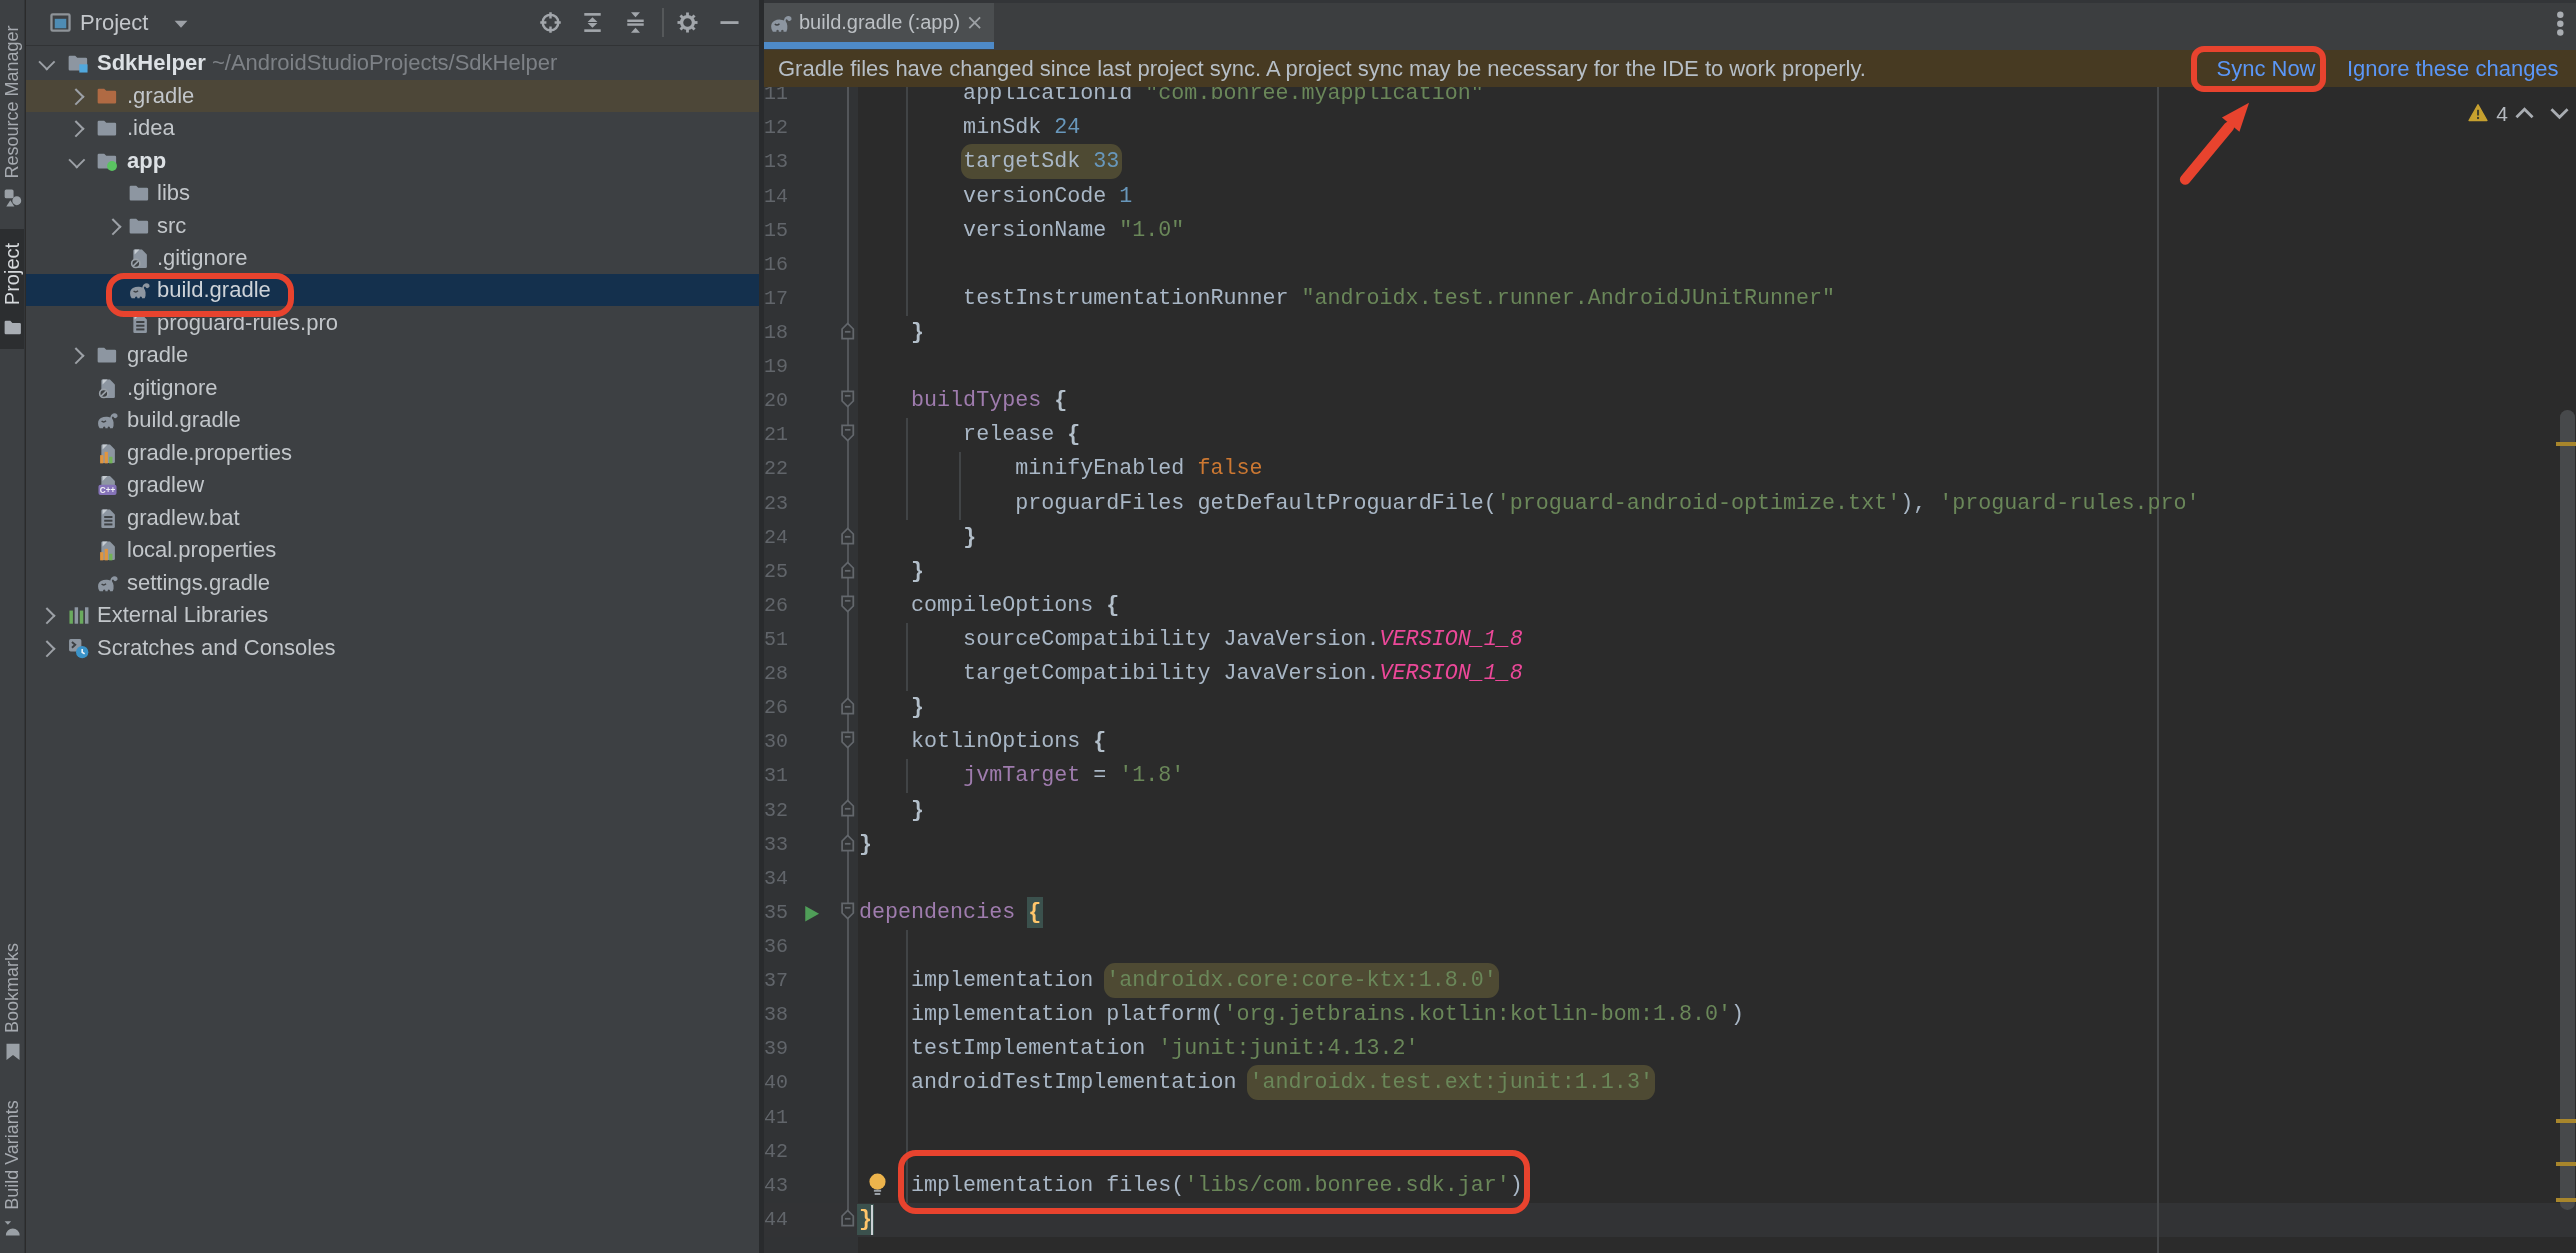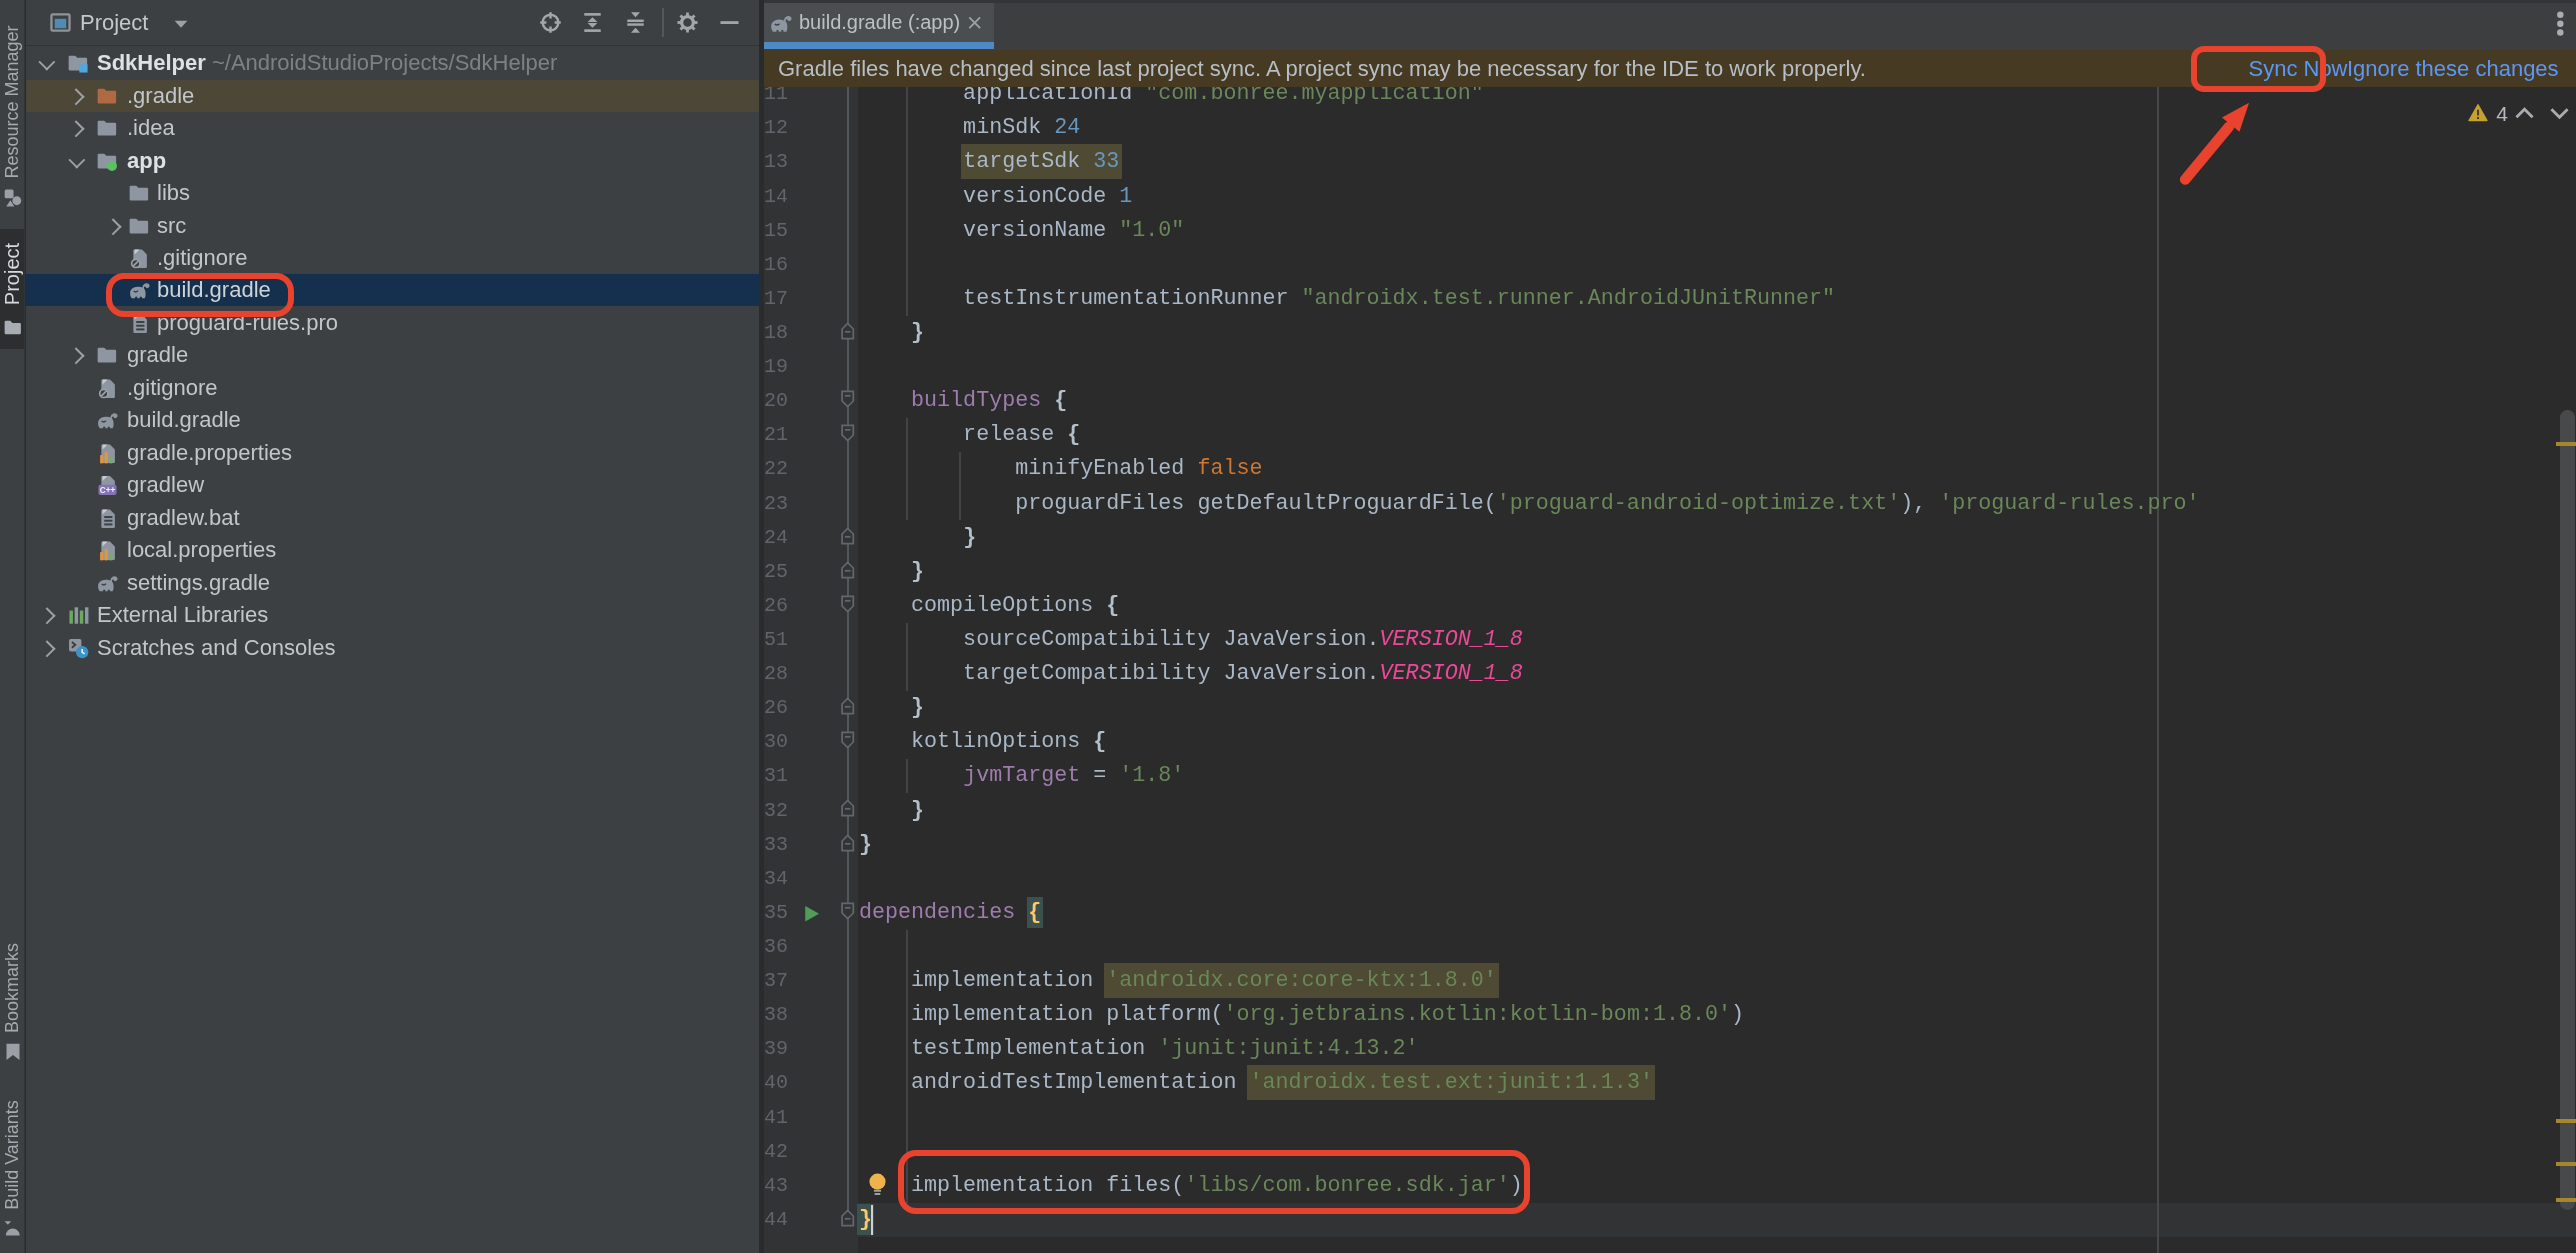--- a/index.html
+++ b/index.html
@@ -34,21 +34,21 @@
   .ln{position:absolute;left:0;width:22px;text-align:right;font-family:"Liberation Mono",monospace;
       font-size:20px;line-height:34px;color:#61656a;}
   .cl{position:absolute;left:95px;font-family:"Liberation Mono",monospace;font-size:21.7px;
       line-height:34px;color:#a9b7c6;white-space:pre;}
   .s{color:#6a8759;}  
   .n{color:#6897bb;}  
   .k{color:#cc7832;}  
   .p{color:#9f7cae;}  
   .pi{color:#ec4899;font-style:italic;}
   .br{font-weight:bold;color:#b3bfca;}
-  .hl{background:#4e4a33;padding:4.9px 2.4px;margin:14px -2.4px;}
+  .hl{background:#4e4a33;padding:4.9px 2.4px;margin:14px -2.4px;border-radius:11px;}
   .bm{font-weight:bold;color:#ffc66b;background:#3b514d;padding:3.2px 1.6px;margin:0 -1.6px;}
   .guide{position:absolute;width:1.6px;background:#414446;}
   .redbox{position:absolute;border:6.5px solid #e8432e;border-radius:18px;}
 </style>
 </head>
 <body>
 <div class="abs" id="stripe">
   <div class="vlabel" style="top:102px;">Resource Manager</div>
   <svg class="abs" style="left:3.2px;top:187px;" width="19.5" height="21" viewBox="0 0 24 26">
     <rect x="2" y="3" width="11" height="11" rx="2" fill="#9aa0a6"></rect>
@@ -280,21 +280,21 @@
     </svg>
   </div>
   <div id="tabul"></div>
   <svg class="abs" style="left:1789px;top:9.7px;" width="14.6" height="29" viewBox="0 0 18 36">
     <circle cx="9" cy="6" r="4" fill="#a9adb2"></circle>
     <circle cx="9" cy="17" r="4" fill="#a9adb2"></circle>
     <circle cx="9" cy="28" r="4" fill="#a9adb2"></circle>
   </svg>
   <div id="banner">
     <div class="abs" style="left:14px;top:0;">Gradle files have changed since last project sync. A project sync may be necessary for the IDE to work properly.</div>
-    <div class="abs link" style="left:1427px;top:0;width:150px;text-align:center;margin-left:32px;">Sync Now</div>
+    <div class="abs link" style="left:1427px;top:0;width:150px;text-align:center;">Sync Now</div>
     <div class="abs link" style="left:1583px;top:0;">Ignore these changes</div>
   </div>
   <div class="redbox" style="left:1427px;top:46px;width:135px;height:46px;box-sizing:border-box;border-radius:13px;"></div>
   <svg class="abs" style="left:1413px;top:97px;" width="81" height="89" viewBox="0 0 100 110">
     <path d="M10 102 L64 37" stroke="#e8432e" stroke-width="13" stroke-linecap="round"></path>
     <path d="M89 7 L55.5 25.2 L77.1 43.1 Z" fill="#e8432e"></path>
   </svg>
   <svg class="abs" style="left:1704px;top:103px;" width="20" height="20" viewBox="0 0 28 28">
     <path d="M14 2.5 L26.5 24.5 H1.5 Z" fill="#c7a12f" stroke="#c7a12f" stroke-width="2" stroke-linejoin="round"></path>
     <rect x="12.6" y="9.5" width="2.9" height="8" fill="#45432b"></rect>

